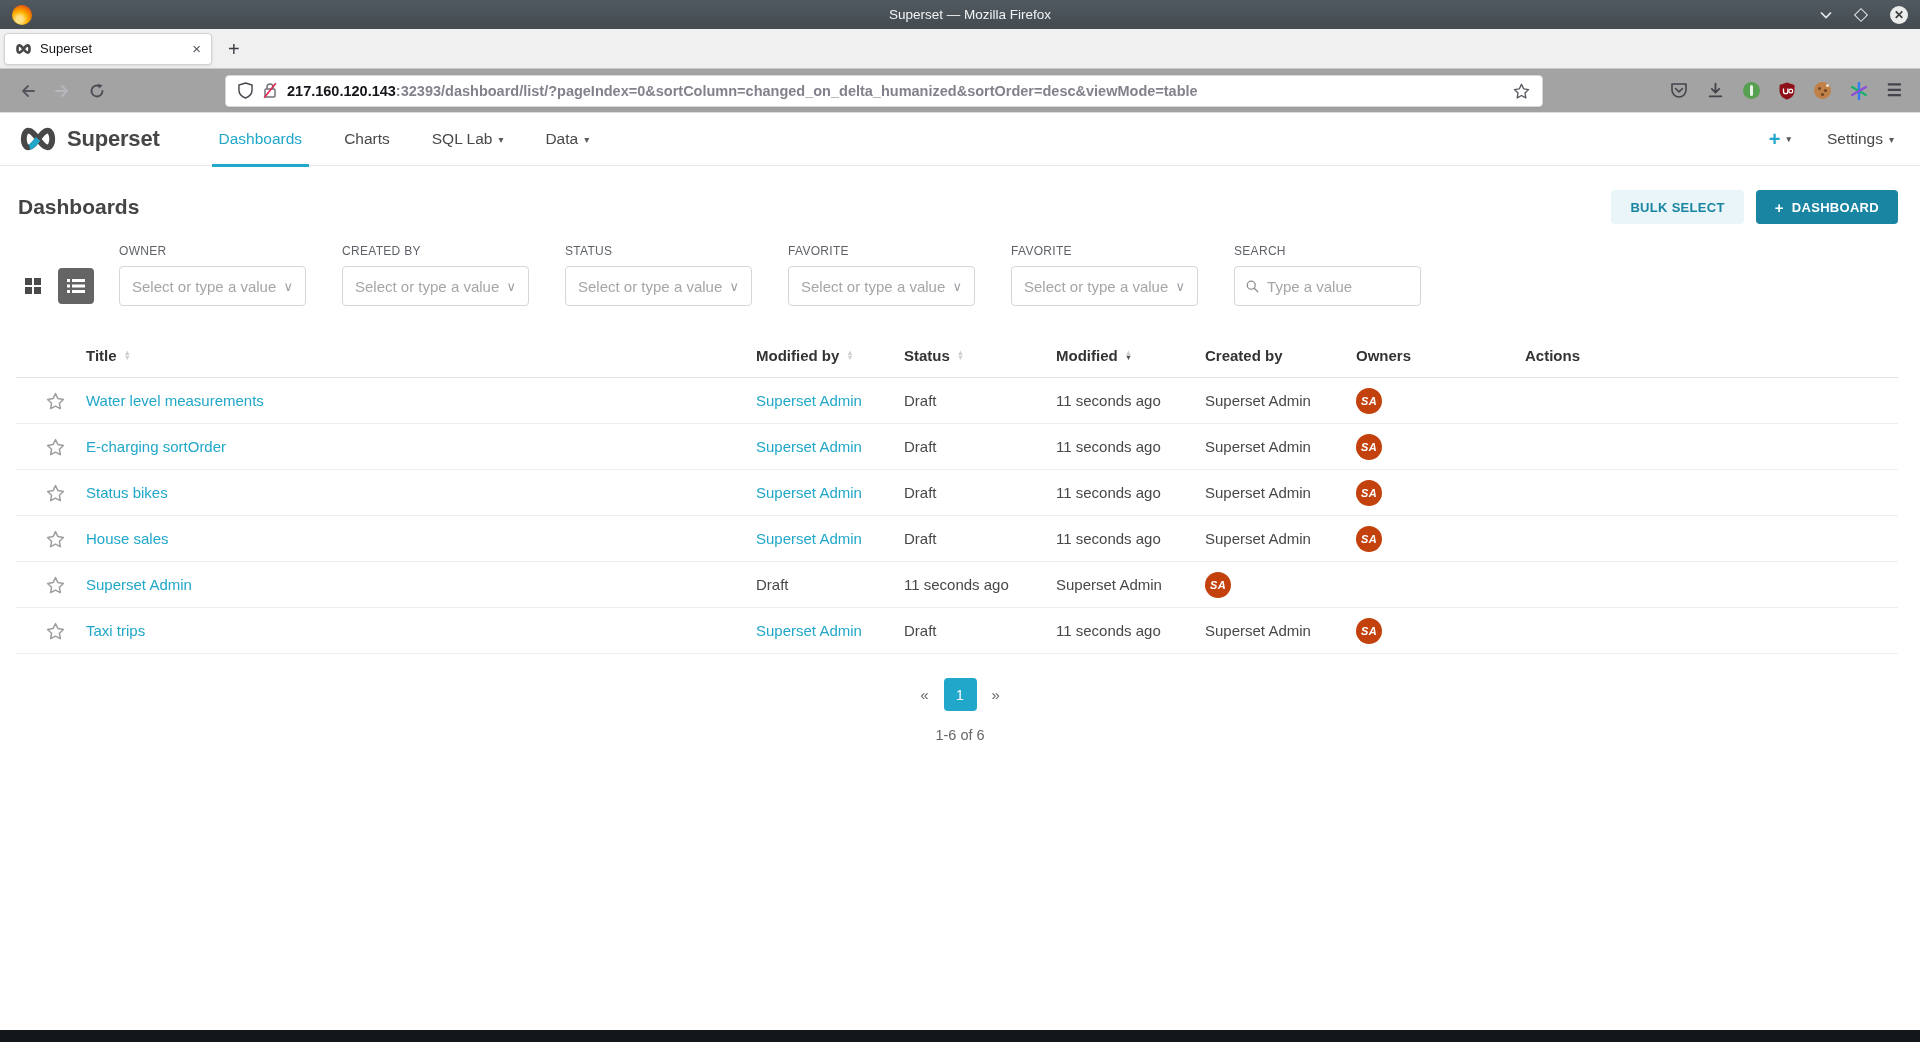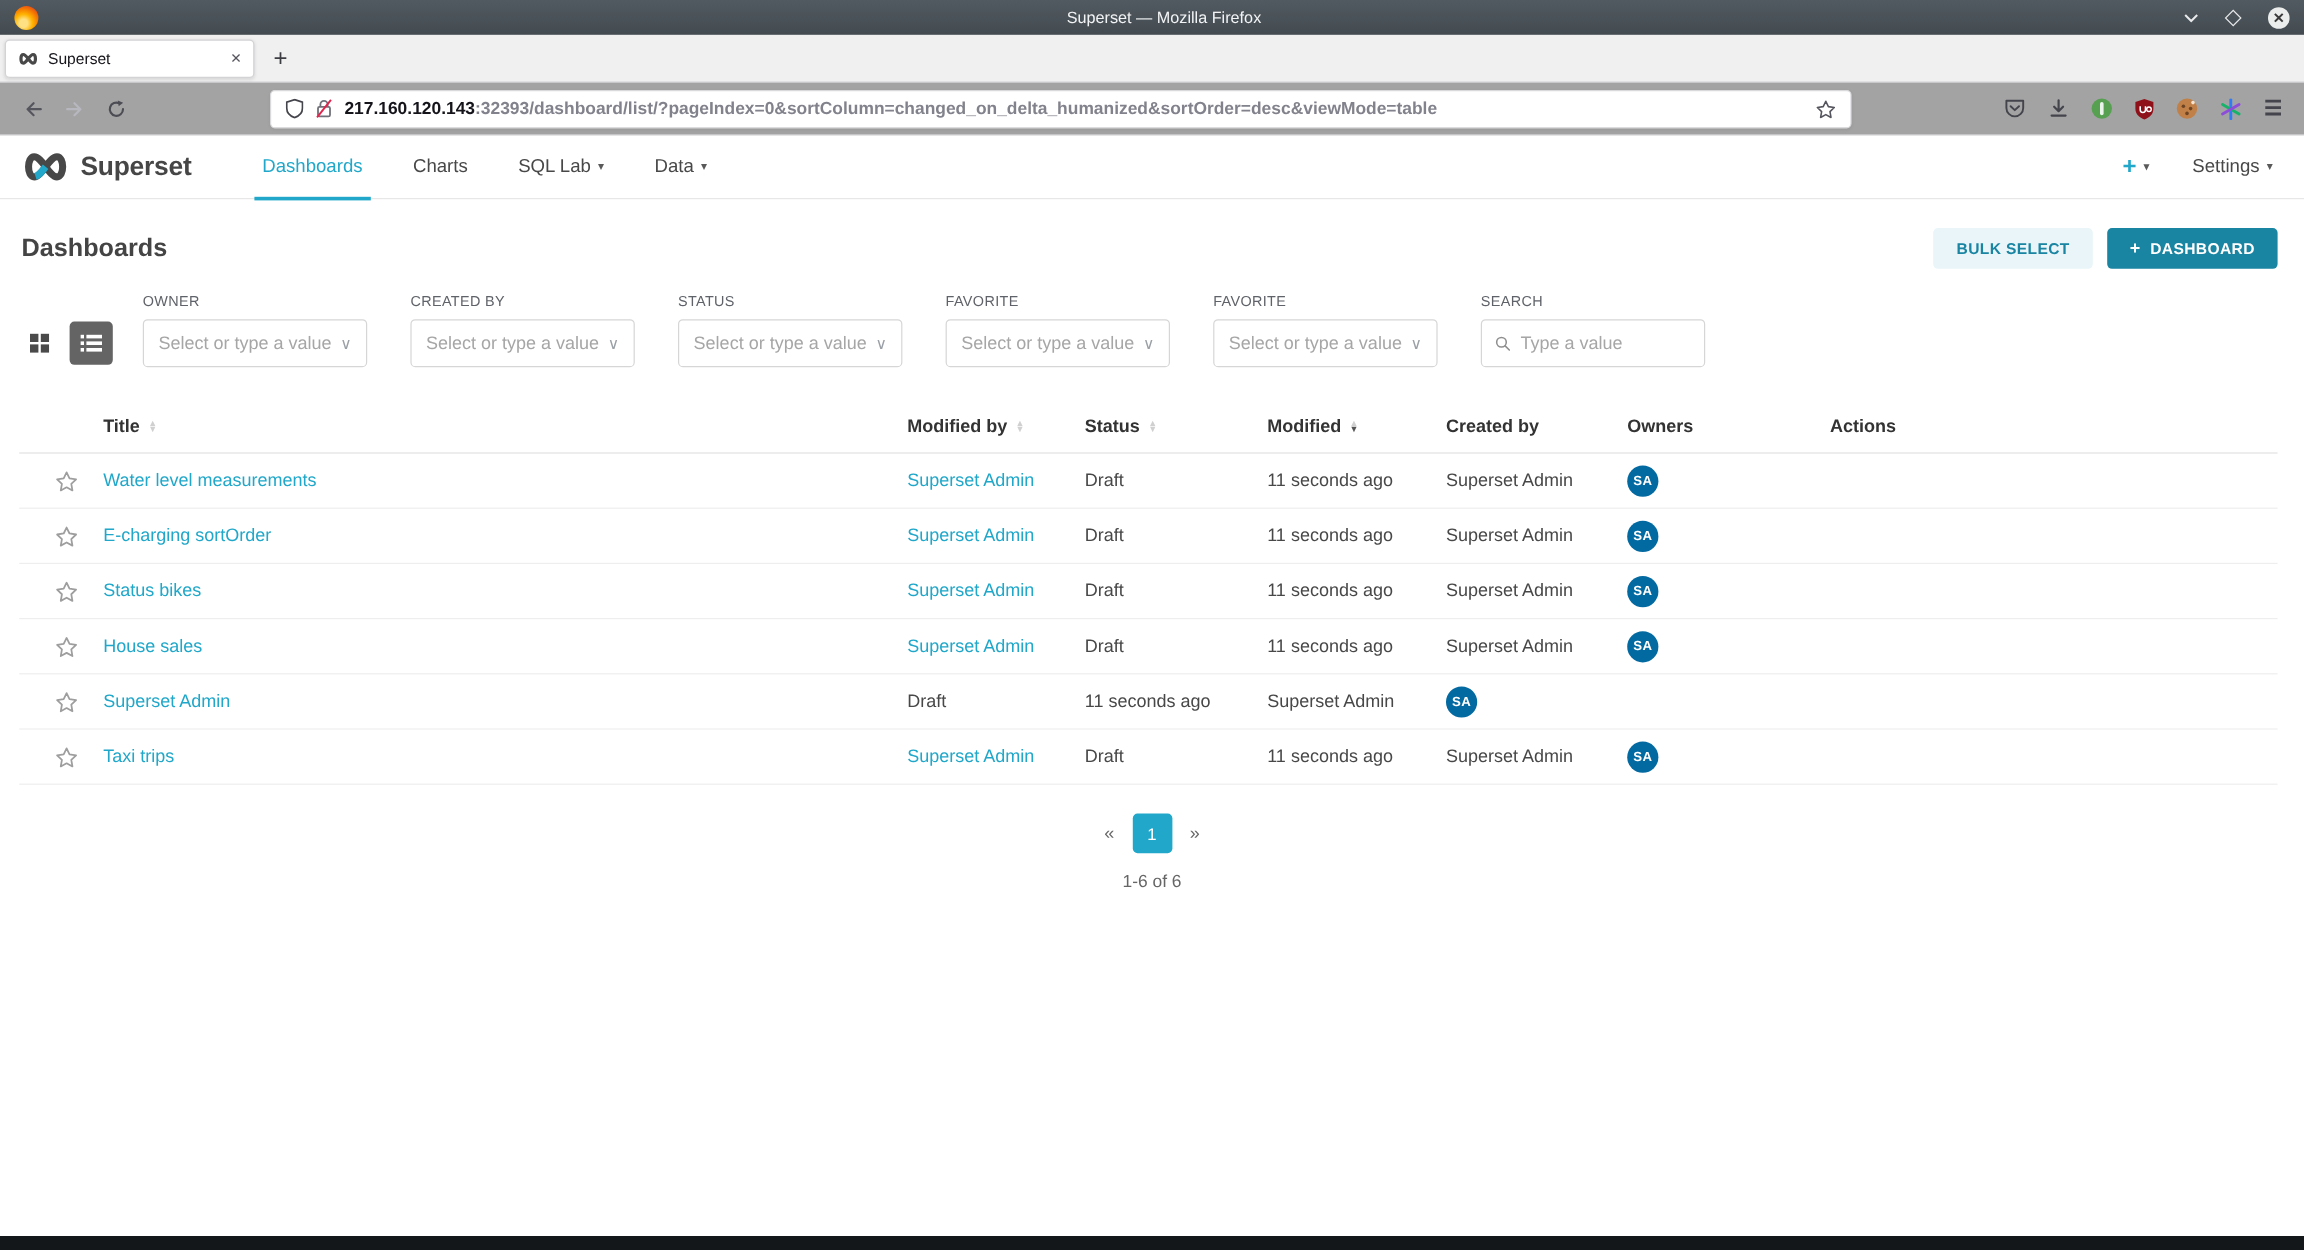--- a/index.html
+++ b/index.html
@@ -83,22 +83,22 @@
   .thead, .trow { display:grid; grid-template-columns:64px 670px 148px 152px 149px 151px 169px 1fr; align-items:center; }
   .thead { height:44px; border-bottom:1px solid #e2e2e2; }
   .th { font-size:15px; font-weight:bold; color:#333; padding-left:6px; display:flex; align-items:center; }
   .sort-carets { display:inline-flex; flex-direction:column; margin-left:7px; line-height:.62; }
   .sort-carets span { font-size:7.5px; color:#d0d0d0; }
   .sort-carets span.active { color:#555; }
   .trow { height:46px; border-bottom:1px solid #eeeeef; font-size:15px; color:#484848; }
   .cell { padding-left:6px; }
   .cell-star { padding-left:30px; display:flex; align-items:center; }
   .link { color:#20a7c9; text-decoration:none; cursor:pointer; }
-  .avatar { width:26px; height:26px; border-radius:50%; background:#0369a1; color:#fff; font-size:11px; font-weight:bold;
-    display:flex; align-items:center; justify-content:center; letter-spacing:.3px; }
+  .avatar { width:26px; height:26px; border-radius:50%; background:#c2410c; color:#fff; font-size:11px; font-weight:bold;
+    display:flex; align-items:center; justify-content:center; letter-spacing:.3px;font-style:italic; }
 
   
   .pagination { margin-top:24px; display:flex; flex-direction:column; align-items:center; gap:16px; }
   .pager { display:flex; align-items:center; gap:15px; }
   .page-arrow { color:#666; font-size:15px; cursor:pointer; }
   .page-current { width:33px; height:33px; background:#20a7c9; border-radius:4px; color:#fff; font-size:14px;
     display:flex; align-items:center; justify-content:center; cursor:pointer; }
   .page-summary { color:#666; font-size:14.5px; }
 
   .bottom-strip { position:absolute; left:0; bottom:0; width:100%; height:12px; background:#14171a; }

